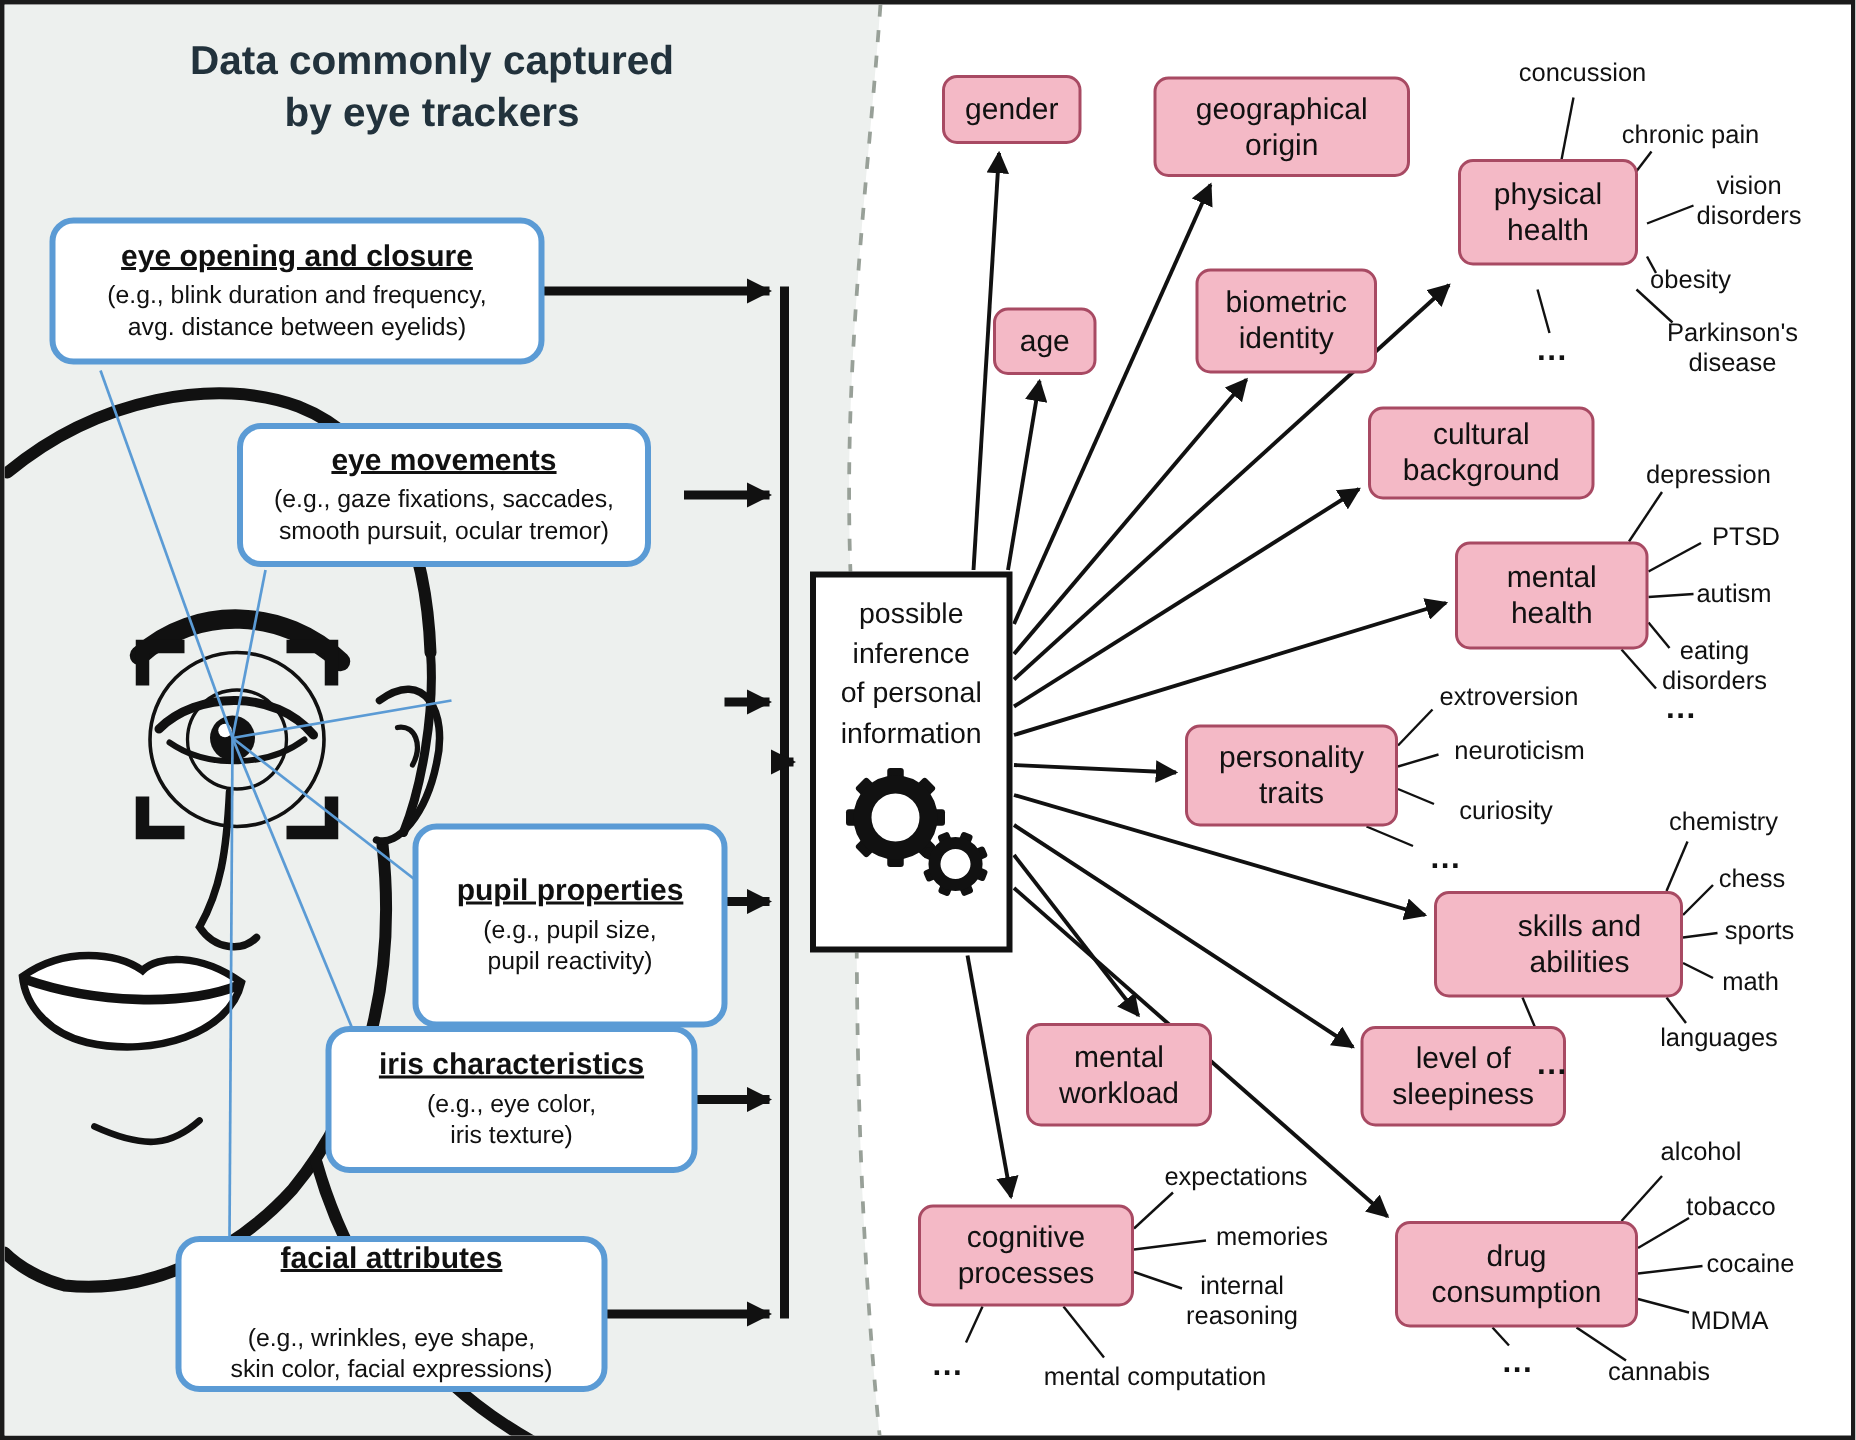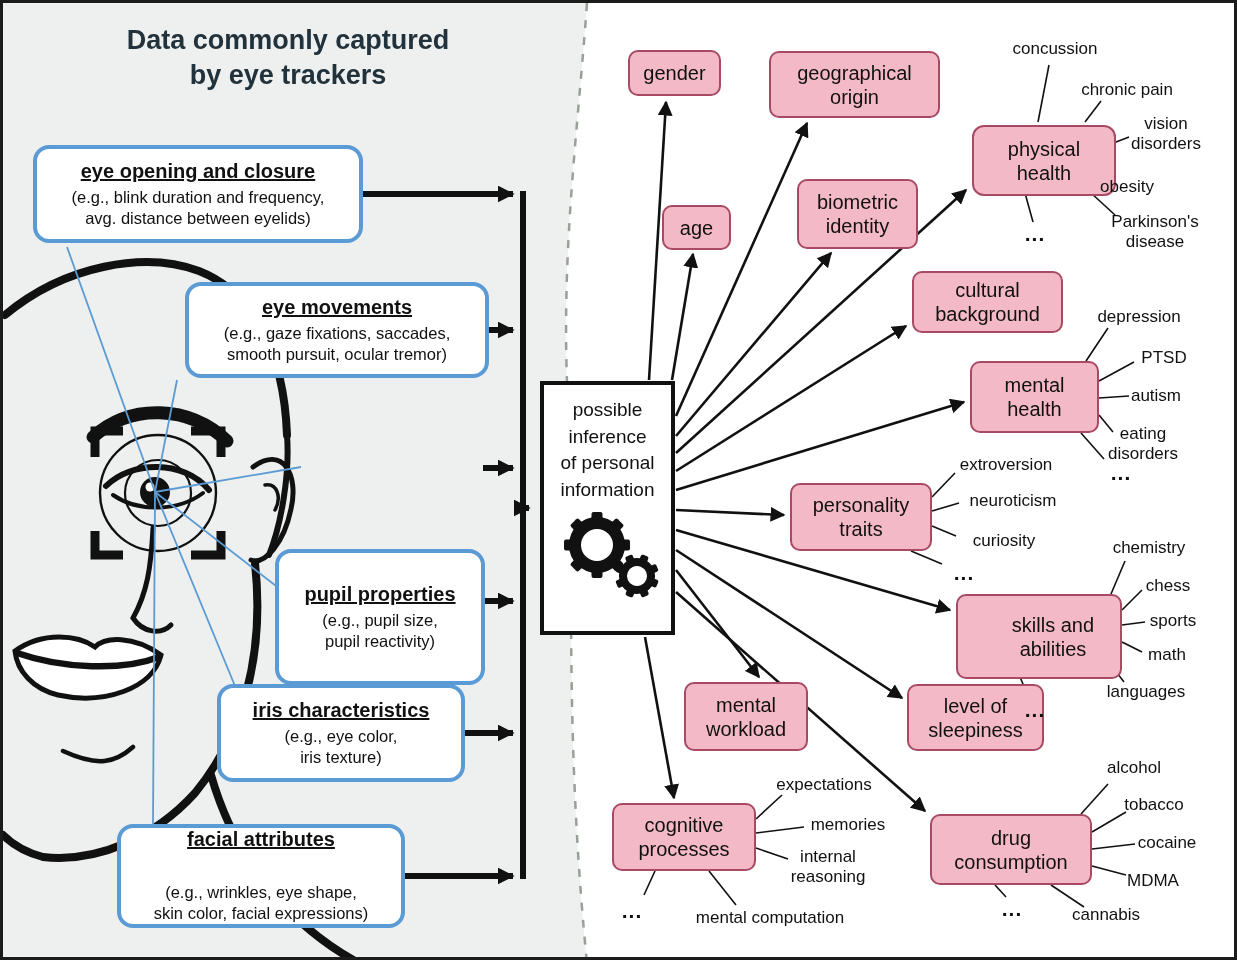--- a/index.html
+++ b/index.html
@@ -141,21 +141,21 @@
   </svg>
 
   <div class="title" style="left:75px;top:20px;width:420px;">Data commonly captured
 by eye trackers</div>
 
   <div class="cap-box" style="left:30px;top:142px;width:330px;height:98px;">
     <div class="cap-head">eye opening and closure</div>
     <div class="cap-detail">(e.g., blink duration and frequency,
 avg. distance between eyelids)</div>
   </div>
-  <div class="cap-box" style="left:155px;top:279px;width:304px;height:96px;margin-left:27px;">
+  <div class="cap-box" style="left:155px;top:279px;width:276px;height:96px;">
     <div class="cap-head">eye movements</div>
     <div class="cap-detail">(e.g., gaze fixations, saccades,
 smooth pursuit, ocular tremor)</div>
   </div>
   <div class="cap-box" style="left:272px;top:546px;width:210px;height:136px;">
     <div class="cap-head">pupil properties</div>
     <div class="cap-detail">(e.g., pupil size,
 pupil reactivity)</div>
   </div>
   <div class="cap-box" style="left:214px;top:681px;width:248px;height:98px;">
@@ -203,29 +203,29 @@
       </g>
     </svg>
   </div>
 
   <div class="inf-box" style="left:625px;top:47px;width:93px;height:46px;"><span>gender</span></div>
   <div class="inf-box" style="left:659px;top:202px;width:69px;height:45px;"><span>age</span></div>
   <div class="inf-box" style="left:766px;top:48px;width:171px;height:67px;"><span>geographical
 origin</span></div>
   <div class="inf-box" style="left:794px;top:176px;width:121px;height:70px;"><span>biometric
 identity</span></div>
-  <div class="inf-box" style="left:969px;top:122px;width:144px;height:71px;border-radius:12px;"><span>physical
+  <div class="inf-box" style="left:969px;top:103px;width:120px;height:71px;"><span>physical
 health</span></div>
   <div class="inf-box" style="left:909px;top:268px;width:151px;height:62px;"><span>cultural
 background</span></div>
   <div class="inf-box" style="left:967px;top:358px;width:129px;height:72px;"><span>mental
 health</span></div>
   <div class="inf-box" style="left:787px;top:480px;width:142px;height:68px;"><span>personality
 traits</span></div>
-  <div class="inf-box" style="left:953px;top:591px;width:166px;height:85px;padding-left:28px;"><span>skills and
+  <div class="inf-box" style="left:953px;top:591px;width:166px;height:71px;padding-left:28px;"><span>skills and
 abilities</span></div>
   <div class="inf-box" style="left:904px;top:681px;width:137px;height:67px;"><span>level of
 sleepiness</span></div>
   <div class="inf-box" style="left:681px;top:679px;width:124px;height:69px;"><span>mental
 workload</span></div>
   <div class="inf-box" style="left:609px;top:800px;width:144px;height:68px;"><span>cognitive
 processes</span></div>
   <div class="inf-box" style="left:927px;top:811px;width:162px;height:71px;"><span>drug
 consumption</span></div>
 

